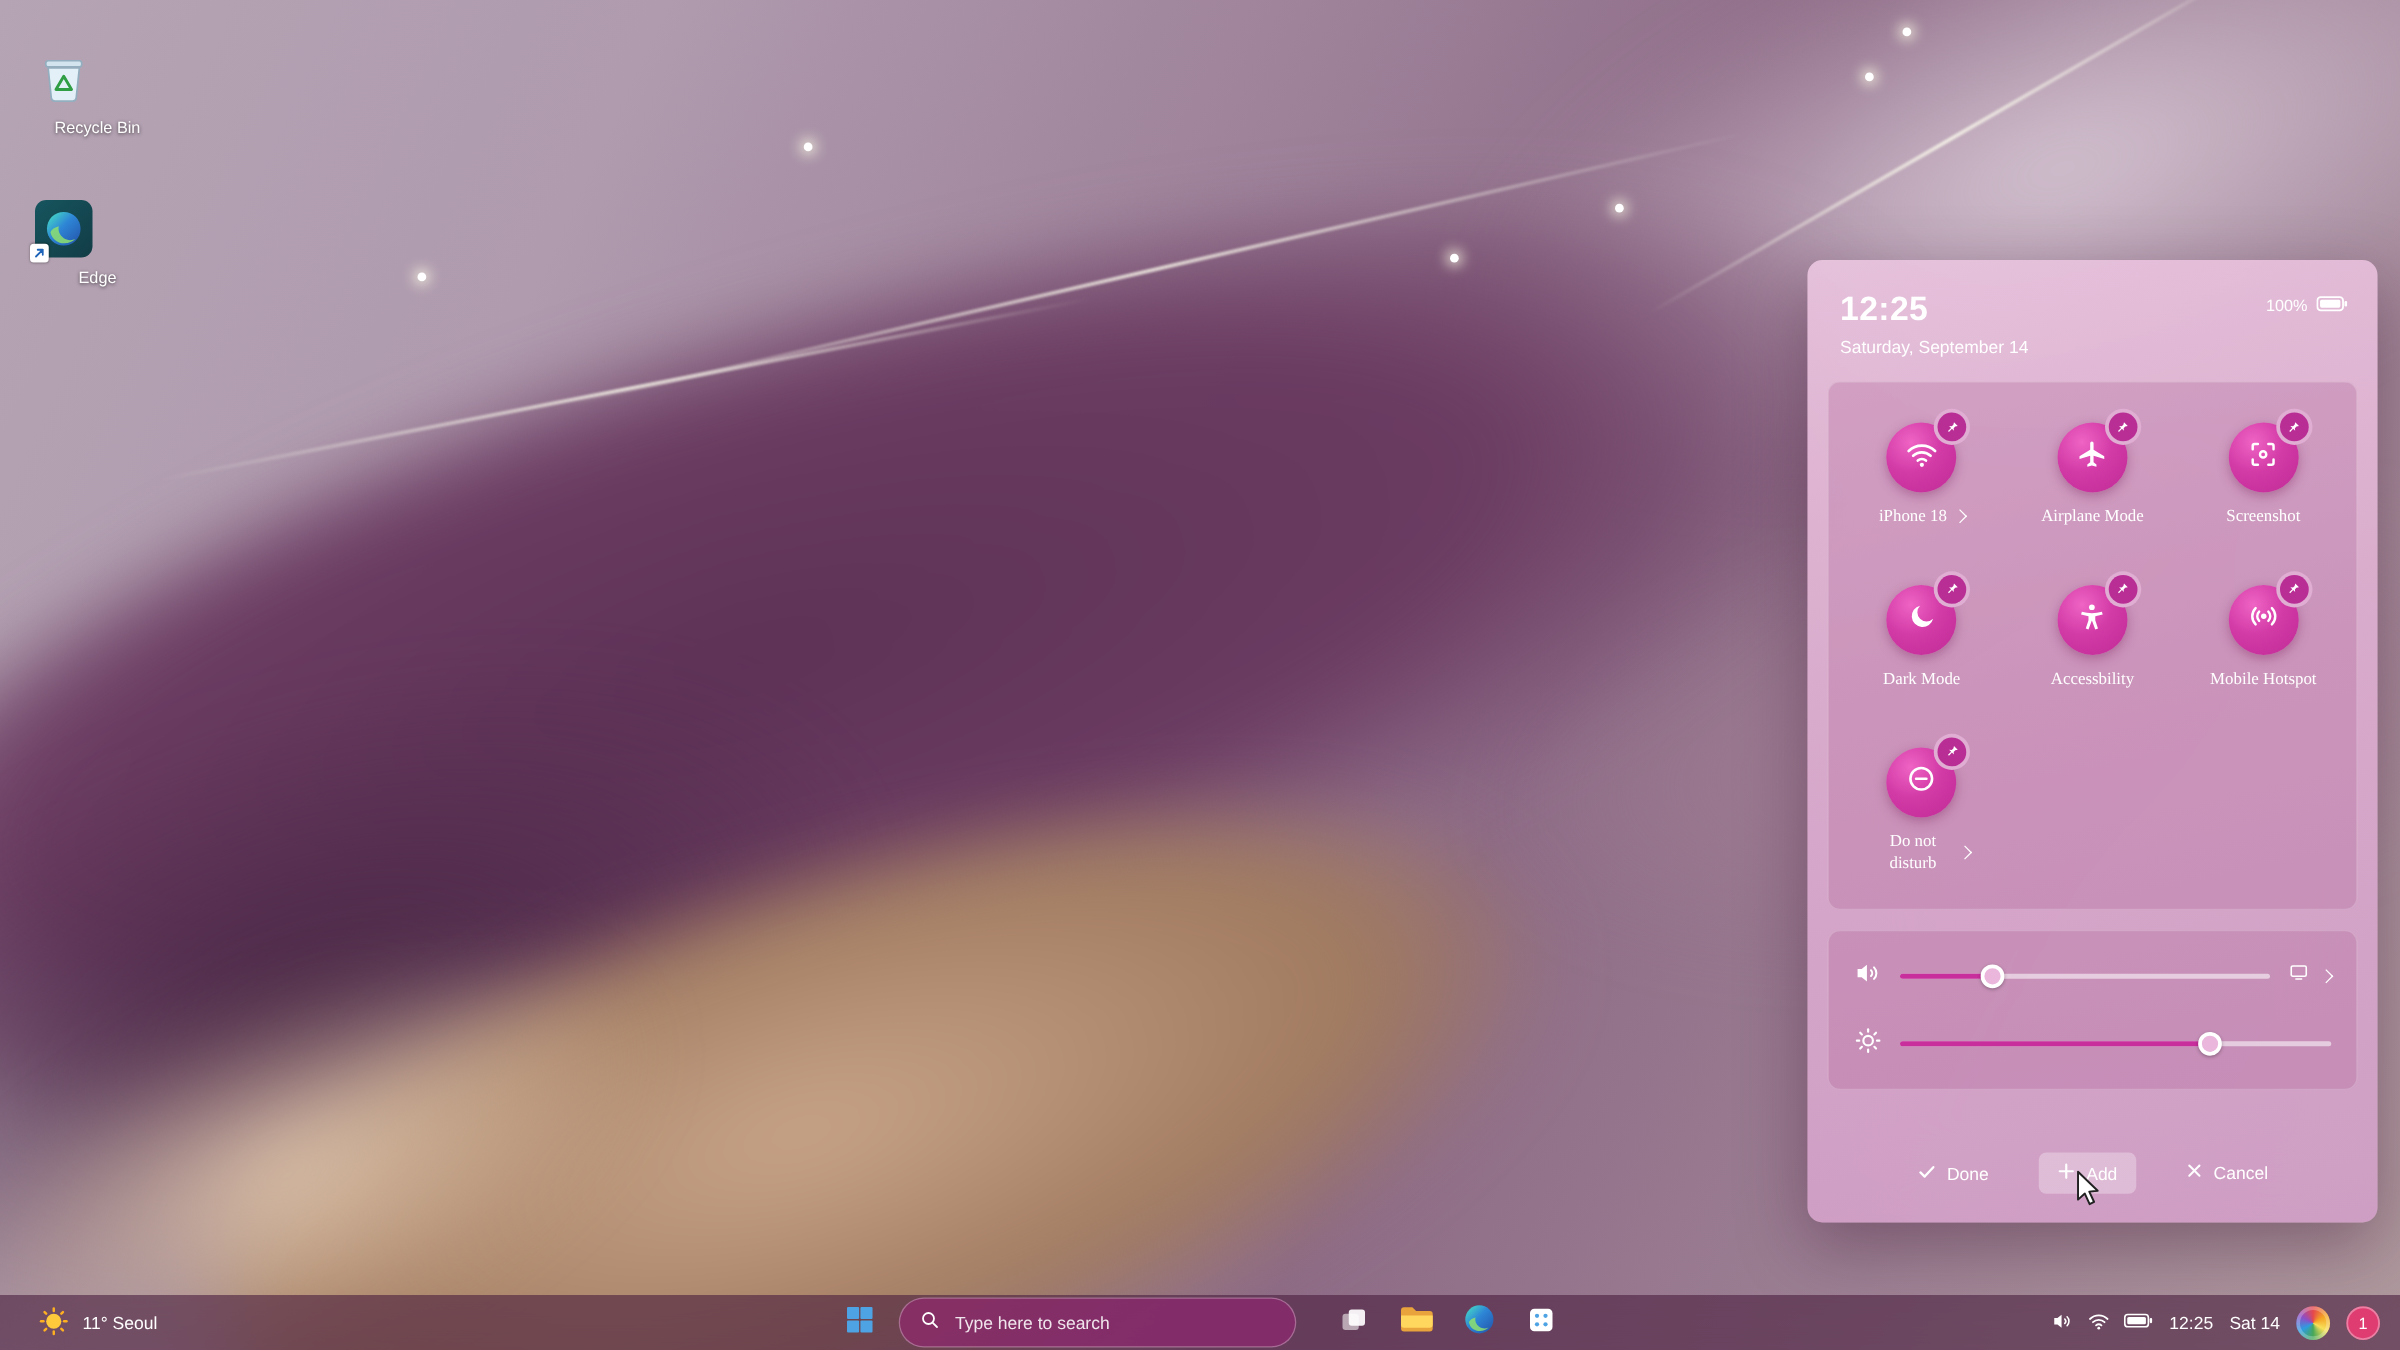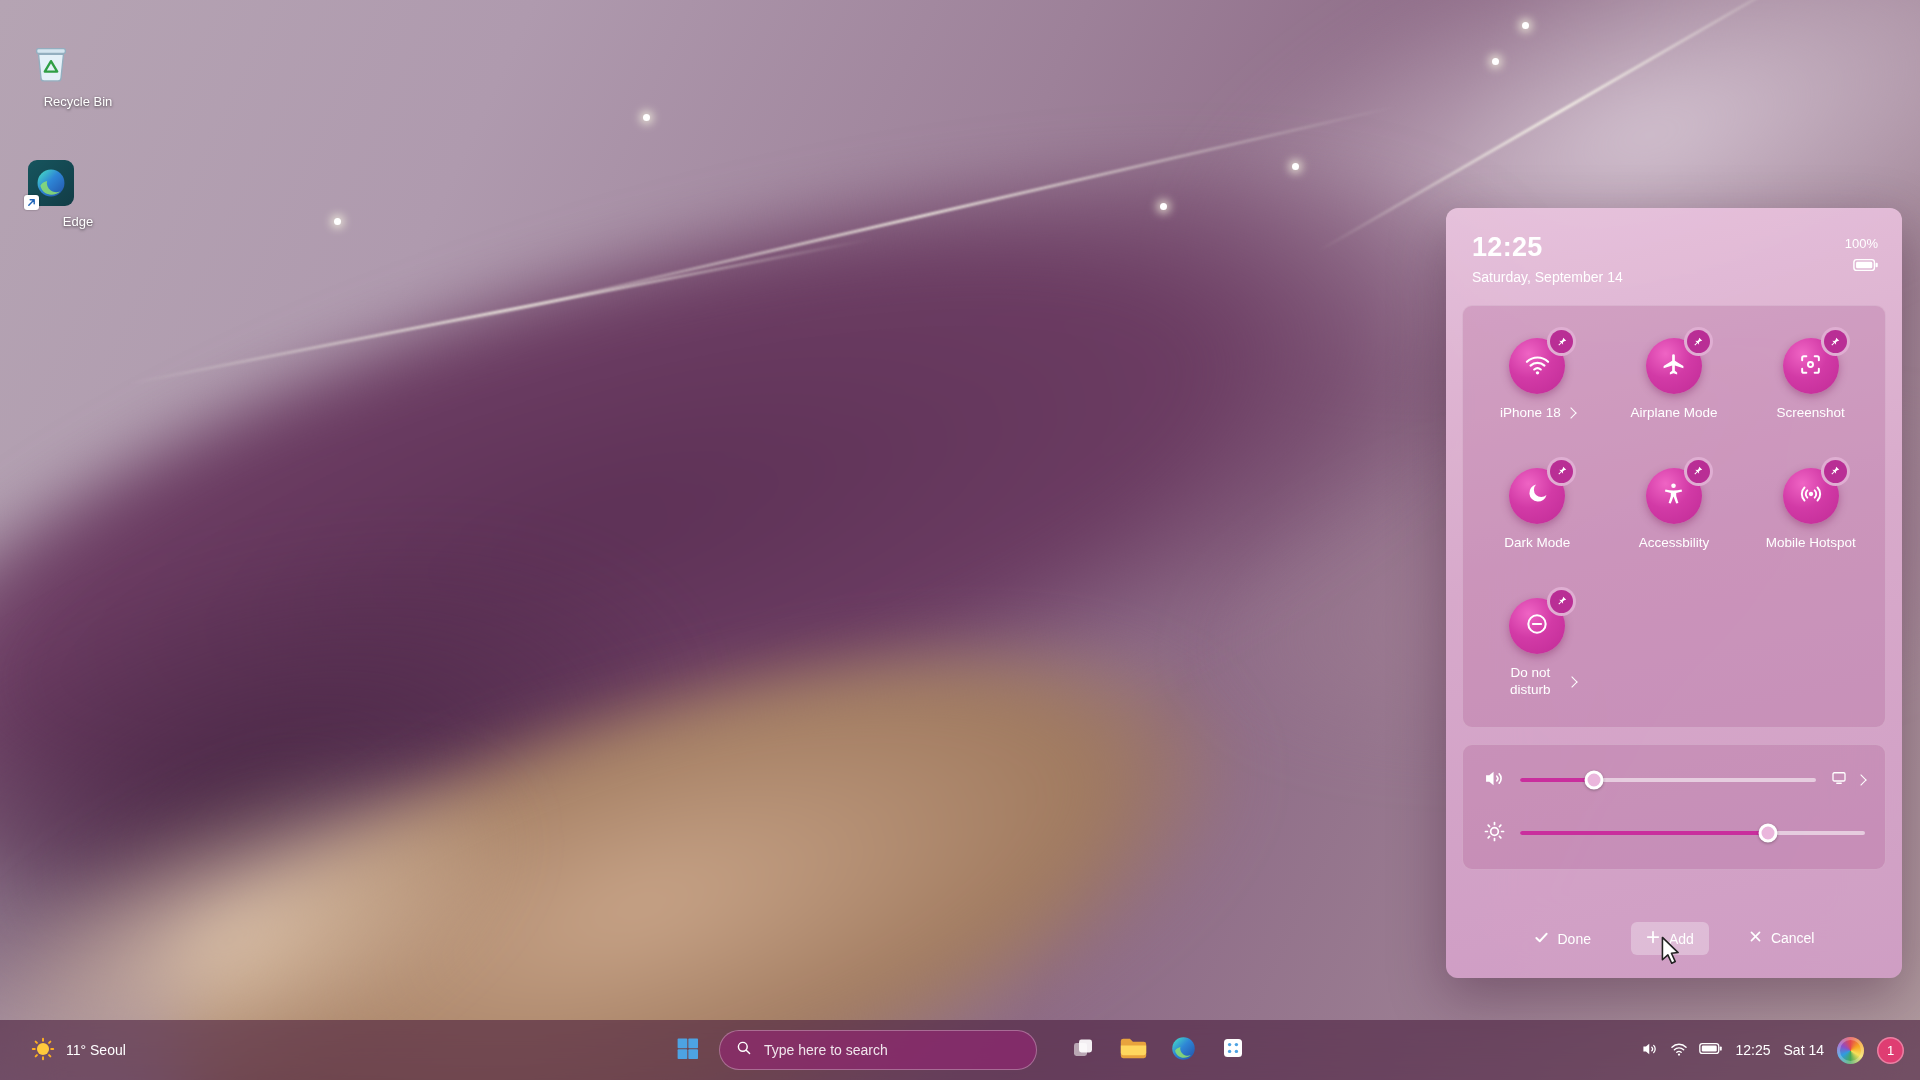--- a/index.html
+++ b/index.html
@@ -41,23 +41,23 @@
     background:#fff;display:flex;align-items:center;justify-content:center;box-shadow:0 0 2px rgba(0,0,0,.4);}
 
   
   .quick-panel{position:absolute;left:1446px;top:208px;width:456px;height:770px;z-index:5;
     border-radius:12px;box-sizing:border-box;padding:22px 16px 18px;display:flex;flex-direction:column;
     color:#fff;background:linear-gradient(168deg,rgba(233,196,222,0.94) 0%,rgba(219,172,206,0.94) 45%,rgba(209,158,198,0.94) 100%);
     backdrop-filter:blur(34px) saturate(1.2);box-shadow:0 18px 55px rgba(55,15,45,0.38);}
   .qs-header{display:flex;justify-content:space-between;align-items:flex-start;padding:2px 8px 0 10px;}
   .qs-time{font-size:27px;font-weight:700;letter-spacing:0.3px;}
   .qs-date{font-size:14px;margin-top:6px;}
-  .qs-battery{display:flex;align-items:flex-end;gap:7px;font-size:13px;margin-top:4px;flex-direction:column;}
-
-  .qs-card{background:rgba(173,100,150,0.30);border:1px solid rgba(255,255,255,0.20);border-radius:10px;}
+  .qs-battery{display:flex;align-items:center;gap:7px;font-size:13px;margin-top:4px;}
+
+  .qs-card{background:rgba(173,100,150,0.30);border:1px solid rgba(255,255,255,0.20);border-radius:10px;font-family:Liberation Serif, serif;}
   .tiles-card{margin-top:20px;padding:32px 6px 28px;display:grid;grid-template-columns:repeat(3,1fr);
     row-gap:46px;justify-items:center;}
   .tile{display:flex;flex-direction:column;align-items:center;width:100%;}
   .tile-circle{width:56px;height:56px;border-radius:50%;position:relative;cursor:pointer;
     background:radial-gradient(circle at 35% 28%,#ef64c4 0%,#d23aa6 45%,#c02b96 100%);
     box-shadow:0 3px 9px rgba(110,15,80,0.35);display:flex;align-items:center;justify-content:center;}
   .tile-badge{position:absolute;top:-8px;right:-8px;width:23px;height:23px;border-radius:50%;cursor:pointer;
     background:#b92e95;box-shadow:0 0 0 3px #dfaed2;display:flex;align-items:center;justify-content:center;}
   .tile-label-row{margin-top:11px;display:flex;align-items:center;gap:6px;justify-content:center;max-width:118px;}
   .tile-label{font-size:13.5px;line-height:1.25;text-align:center;}
@@ -72,21 +72,21 @@
   .slider-thumb{position:absolute;top:50%;left:var(--val);width:19px;height:19px;border-radius:50%;
     background:#eab6dc;border:3px solid #fff;box-sizing:border-box;transform:translate(-50%,-50%);
     box-shadow:0 1px 3px rgba(0,0,0,0.3);cursor:pointer;}
   .vol-right{display:flex;align-items:center;gap:9px;}
 
   .qs-footer{margin-top:auto;display:flex;justify-content:center;align-items:flex-start;gap:34px;padding-bottom:4px;}
   .footer-btn{display:flex;align-items:center;gap:9px;font-size:14px;cursor:pointer;padding:8px 6px;border-radius:6px;}
   .add-btn{background:rgba(255,255,255,0.30);padding:8px 15px;}
 
   
-  .taskbar{position:absolute;left:0;right:0;bottom:0;height:60px;z-index:10;
+  .taskbar{position:absolute;left:0;right:0;bottom:0;height:44px;z-index:10;
     background:rgba(73,30,61,0.60);backdrop-filter:blur(28px);}
   .tb-left{position:absolute;left:22px;top:0;bottom:0;display:flex;align-items:center;gap:10px;
     color:#fff;font-size:14px;cursor:pointer;padding:0 8px;}
   .tb-center{position:absolute;left:50%;top:0;bottom:0;transform:translateX(-50%);
     display:flex;align-items:center;gap:12px;}
   .tb-btn{width:40px;height:40px;border-radius:6px;display:flex;align-items:center;justify-content:center;cursor:pointer;}
   .search-box{width:318px;height:40px;border-radius:20px;display:flex;align-items:center;gap:10px;
     padding:0 16px;box-sizing:border-box;background:rgba(148,36,114,0.62);border:1px solid rgba(255,255,255,0.30);}
   .search-box input{flex:1;background:transparent;border:none;outline:none;color:#ffffff;font-size:14px;
     font-family:"Liberation Sans","DejaVu Sans",sans-serif;}

